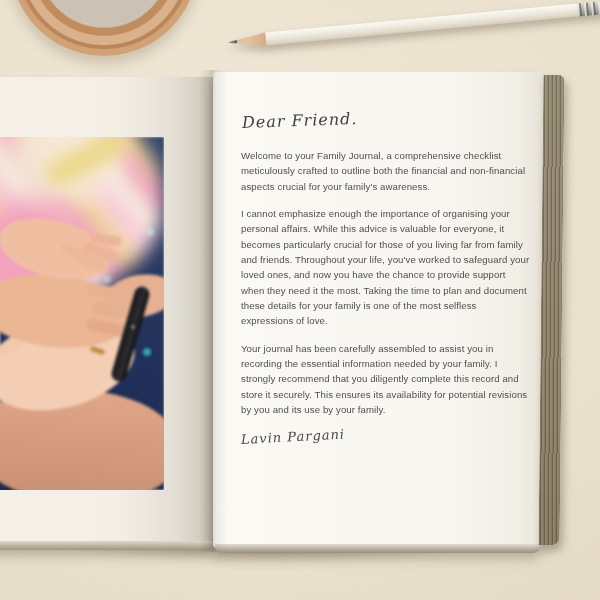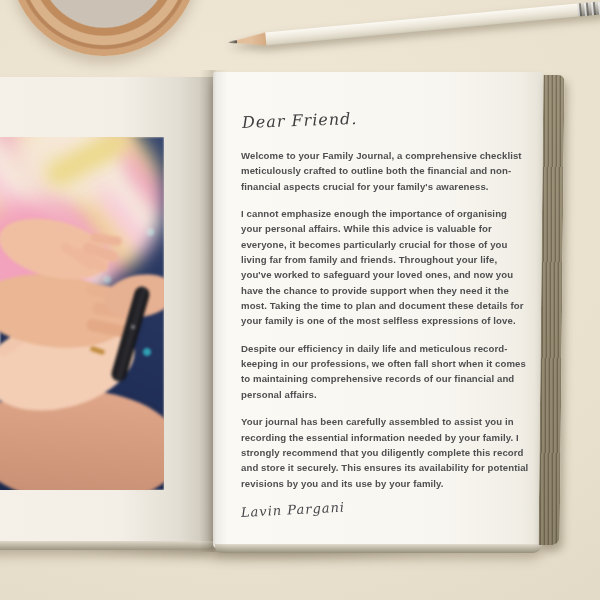--- a/index.html
+++ b/index.html
@@ -135,21 +135,21 @@
   .watch-band{left:123px;top:148px;width:15px;height:98px;border-radius:8px;
     background:linear-gradient(90deg,#17171a,#2c2c31 60%,#101013);transform:rotate(16deg);}
   .watch-dot{left:131px;top:188px;width:4px;height:4px;border-radius:50%;background:#8a8a90;}
   
   .letter{position:absolute;left:28px;top:41px;width:289px;z-index:6;}
   .salutation{
     font-family:"DejaVu Serif",serif;font-style:italic;font-size:16px;color:#3f3f41;
     transform:rotate(-2deg);transform-origin:left;letter-spacing:1px;margin:0 0 16px 1px;
   }
   .letter p{
-    margin:12px 0 11px 0;font-size:9.6px;line-height:1.6;color:#4f4f51;letter-spacing:.1px;font-weight:bold;
+    margin:12px 0 11px 0;font-size:9.6px;line-height:1.6;color:#4f4f51;letter-spacing:.1px;
   }
   .signature{
     font-family:"DejaVu Serif",serif;font-style:italic;font-size:13px;color:#45454a;
     transform:rotate(-3deg);transform-origin:left;letter-spacing:1px;margin-top:14px;
   }
 </style>
 </head>
 <body>
 
 <div class="desk">
@@ -194,21 +194,20 @@
           <div class="ph watch-dot"></div>
         </div>
       </div>
     </div>
 
     <div class="page-right">
       <div class="letter">
         <div class="salutation">Dear Friend.</div>
         <p>Welcome to your Family Journal, a comprehensive checklist meticulously crafted to outline both the financial and non-financial aspects crucial for your family's awareness.</p>
         <p>I cannot emphasize enough the importance of organising your personal affairs. While this advice is valuable for everyone, it becomes particularly crucial for those of you living far from family and friends. Throughout your life, you've worked to safeguard your loved ones, and now you have the chance to provide support when they need it the most. Taking the time to plan and document these details for your family is one of the most selfless expressions of love.</p>
-        <p>Despite our efficiency in daily life and meticulous record-keeping in our professions, we often fall short when it comes to maintaining comprehensive records of our financial and personal affairs.</p>
         <p>Your journal has been carefully assembled to assist you in recording the essential information needed by your family. I strongly recommend that you diligently complete this record and store it securely. This ensures its availability for potential revisions by you and its use by your family.</p>
         <div class="signature">Lavin Pargani</div>
       </div>
     </div>
 
     <div class="page-stack-right"></div>
     <div class="gutter"></div>
   </div>
 
 </div>

